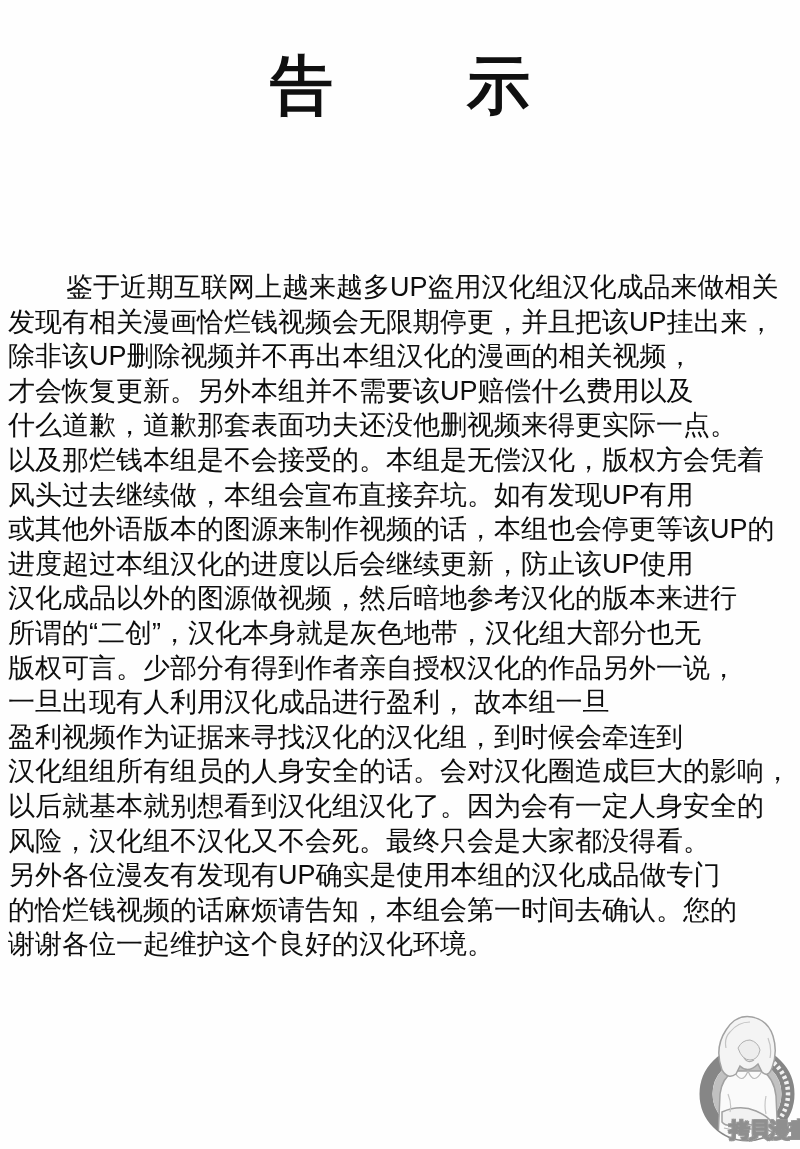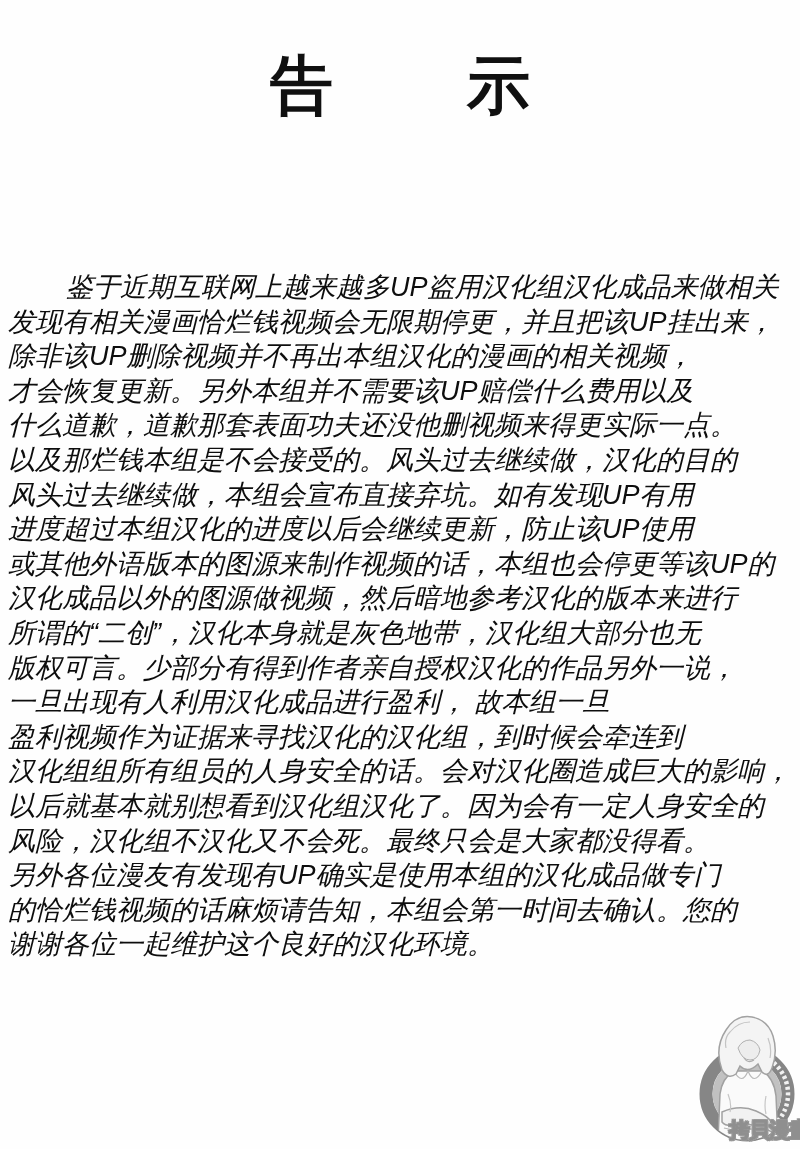--- a/index.html
+++ b/index.html
@@ -19,21 +19,21 @@
     display: flex; justify-content: center; gap: 134px;
     font-size: 63px; font-weight: 900; line-height: 1;
     color: #101010;
   }
   .body-text {
     position: absolute; top: 270px; left: 8px; width: 790px;
     font-size: 27px; line-height: 34.6px;
     color: #0d0d0d; z-index: 2;
     letter-spacing: 0px;
   }
-  .line { white-space: pre; font-style: italic; }
+  .line { white-space: pre; }
   .line.indent { text-indent: 58px; }
   .watermark {
     position: absolute; left: 678px; top: 1008px;
     width: 122px; height: 141px;
     z-index: 1; opacity: 0.93;
   }
   .wm-label {
     position: absolute; left: 729px; top: 1116px; z-index: 3;
     font-size: 21px; font-weight: bold; letter-spacing: -1px;
     white-space: nowrap;
@@ -53,24 +53,24 @@
     <span>告</span>
     <span>示</span>
   </div>
 
   <div class="body-text" id="body-lines">
       <div class="line indent">鉴于近期互联网上越来越多UP盗用汉化组汉化成品来做相关</div>
       <div class="line">发现有相关漫画恰烂钱视频会无限期停更，并且把该UP挂出来，</div>
       <div class="line">除非该UP删除视频并不再出本组汉化的漫画的相关视频，</div>
       <div class="line">才会恢复更新。另外本组并不需要该UP赔偿什么费用以及</div>
       <div class="line">什么道歉，道歉那套表面功夫还没他删视频来得更实际一点。</div>
-      <div class="line">以及那烂钱本组是不会接受的。风头过去继续做，汉化的目的</div>
+      <div class="line">以及那烂钱本组是不会接受的。本组是无偿汉化，版权方会凭着</div>
       <div class="line">风头过去继续做，本组会宣布直接弃坑。如有发现UP有用</div>
+      <div class="line">或其他外语版本的图源来制作视频的话，本组也会停更等该UP的</div>
       <div class="line">进度超过本组汉化的进度以后会继续更新，防止该UP使用</div>
-      <div class="line">或其他外语版本的图源来制作视频的话，本组也会停更等该UP的</div>
       <div class="line">汉化成品以外的图源做视频，然后暗地参考汉化的版本来进行</div>
       <div class="line">所谓的“二创”，汉化本身就是灰色地带，汉化组大部分也无</div>
       <div class="line">版权可言。少部分有得到作者亲自授权汉化的作品另外一说，</div>
       <div class="line">一旦出现有人利用汉化成品进行盈利， 故本组一旦</div>
       <div class="line">盈利视频作为证据来寻找汉化的汉化组，到时候会牵连到</div>
       <div class="line">汉化组组所有组员的人身安全的话。会对汉化圈造成巨大的影响，</div>
       <div class="line">以后就基本就别想看到汉化组汉化了。因为会有一定人身安全的</div>
       <div class="line">风险，汉化组不汉化又不会死。最终只会是大家都没得看。</div>
       <div class="line">另外各位漫友有发现有UP确实是使用本组的汉化成品做专门</div>
       <div class="line">的恰烂钱视频的话麻烦请告知，本组会第一时间去确认。您的</div>

